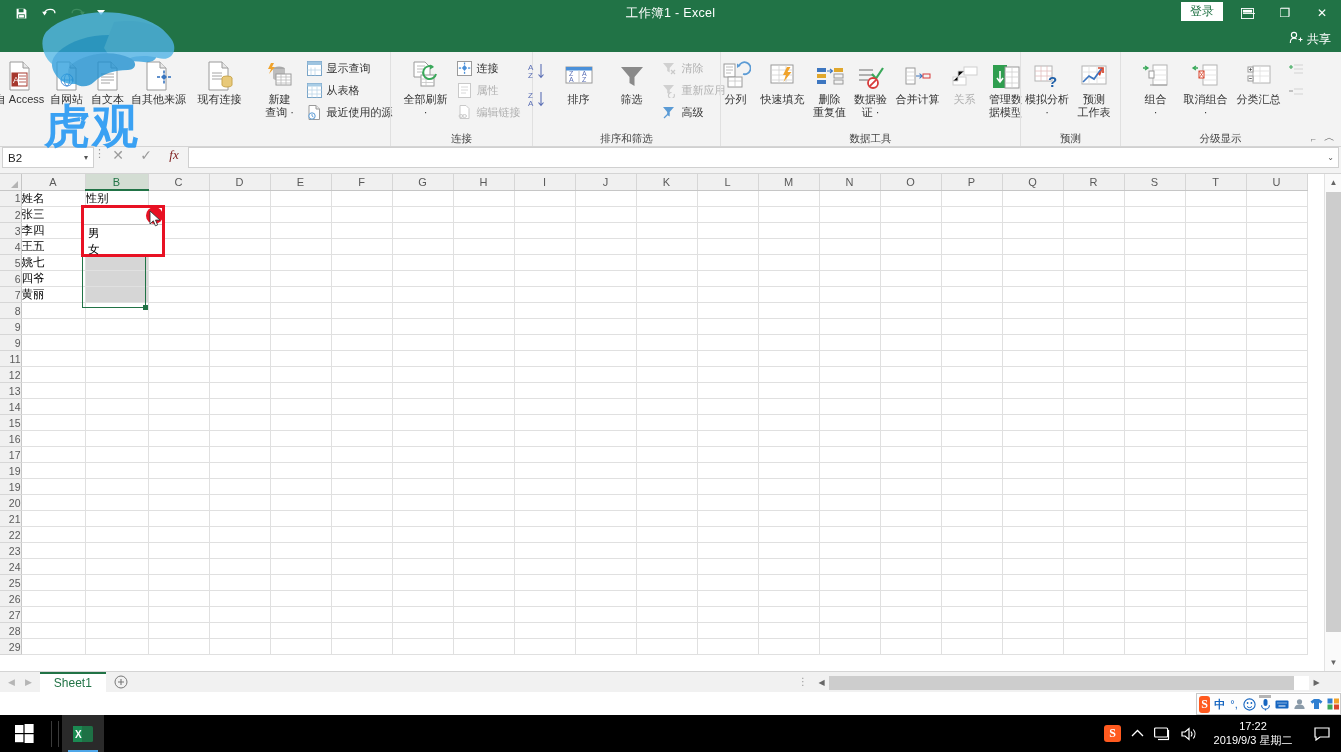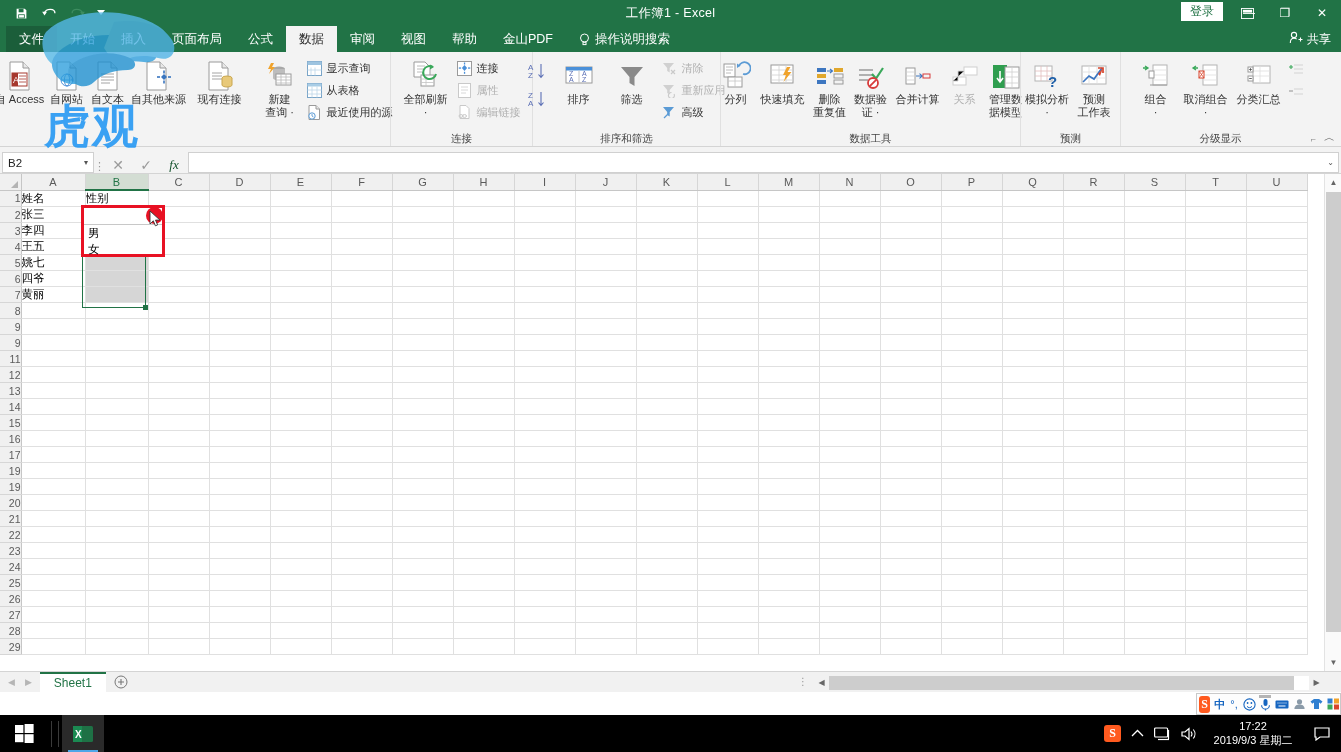--- a/index.html
+++ b/index.html
@@ -88,31 +88,31 @@
   }
   .small-btn.dim { color: #b0b0b0; }
   .small-btn .ic { width: 17px; height: 17px; display: flex; align-items: center; justify-content: center; }
   .dlg-launch { position: absolute; right: 4px; bottom: 2px; font-size: 9px; color: #888; }
   .ribbon-collapse { position: absolute; right: 6px; bottom: 1px; font-size: 11px; color: #555; }
 
   
   .fbar {
     position: absolute; left: 0; top: 147px; width: 1341px; height: 27px;
     background: #f3f3f3; border-bottom: 1px solid #d4d4d4;
-    display: flex; align-items: flex-end;
+    display: flex; align-items: flex-start;
   }
   .namebox {
     width: 92px; height: 21px; margin-left: 2px; background: #fff;
     border: 1px solid #d0d0d0; display: flex; align-items: center;
     font-size: 11.5px; color: #222; padding-left: 5px; position: relative;
   }
   .namebox .caret { position: absolute; right: 5px; font-size: 8px; color: #555; }
   .fbar-dots { width: 10px; text-align: center; color: #9a9a9a; font-size: 11px; letter-spacing: 0; }
   .fbar-btn { width: 28px; text-align: center; color: #9a9a9a; font-size: 14px; }
-  .fbar-fx { width: 28px; text-align: center; color: #14532d; font-style: italic; font-size: 13px; font-family: "Liberation Serif", serif; }
+  .fbar-fx { width: 28px; text-align: center; color: #7f1d1d; font-style: italic; font-size: 13px; font-family: "Liberation Serif", serif; }
   .fbar-input {
     flex: 1; height: 21px; background: #fff; border: 1px solid #d0d0d0; border-right: none;
     font-size: 12px; padding-left: 4px; display: flex; align-items: center; color: #222;
   }
   .fbar-expand { width: 16px; text-align: center; color: #555; font-size: 8px; background:#fff; border:1px solid #d0d0d0; border-left:none; height:21px; display:flex; align-items:center; justify-content:center; margin-right:2px;}
 
   
   .gridwrap { position: absolute; left: 0; top: 174px; width: 1341px; height: 497px; background: #fff; overflow: hidden; }
   table.grid { border-collapse: collapse; table-layout: fixed; }
   table.grid td, table.grid th { padding: 0; }
@@ -279,41 +279,20 @@
         </svg>
     </div>
     <div class="win-ctl">
       <div class="win-btn">—</div>
       <div class="win-btn">❐</div>
       <div class="win-btn close">✕</div>
     </div>
   </div>
 
   <div class="tabstrip">
-    <div class="tabs">
-      <div class="tab file">文件</div>
-      <div class="tab">开始</div>
-      <div class="tab">插入</div>
-      <div class="tab">页面布局</div>
-      <div class="tab">公式</div>
-      <div class="tab active">数据</div>
-      <div class="tab">审阅</div>
-      <div class="tab">视图</div>
-      <div class="tab">帮助</div>
-      <div class="tab">金山PDF</div>
-      <div class="tab">
-        <span class="bulb">
-          <svg width="11" height="13" viewBox="0 0 11 13">
-              <circle cx="5.5" cy="5" r="4" fill="none" stroke="#fff" stroke-width="1"></circle>
-              <rect x="4" y="9.2" width="3" height="2.4" fill="none" stroke="#fff" stroke-width="1"></rect>
-            </svg>
-        </span>
-        <span>操作说明搜索</span>
-      </div>
-    </div>
     <div class="share">
       <span>
         <svg width="14" height="13" viewBox="0 0 14 13">
             <circle cx="5" cy="4" r="2.6" fill="none" stroke="#fff" stroke-width="1.1"></circle>
             <path d="M1.3 12 C1.3 8.6 3 7.3 5 7.3 C6.1 7.3 7 7.6 7.7 8.2" stroke="#fff" stroke-width="1.1" fill="none"></path>
             <path d="M9.5 8.5h4 M11.5 6.5v4" stroke="#fff" stroke-width="1.1"></path>
           </svg>
       </span>
       <span>共享</span>
     </div>

